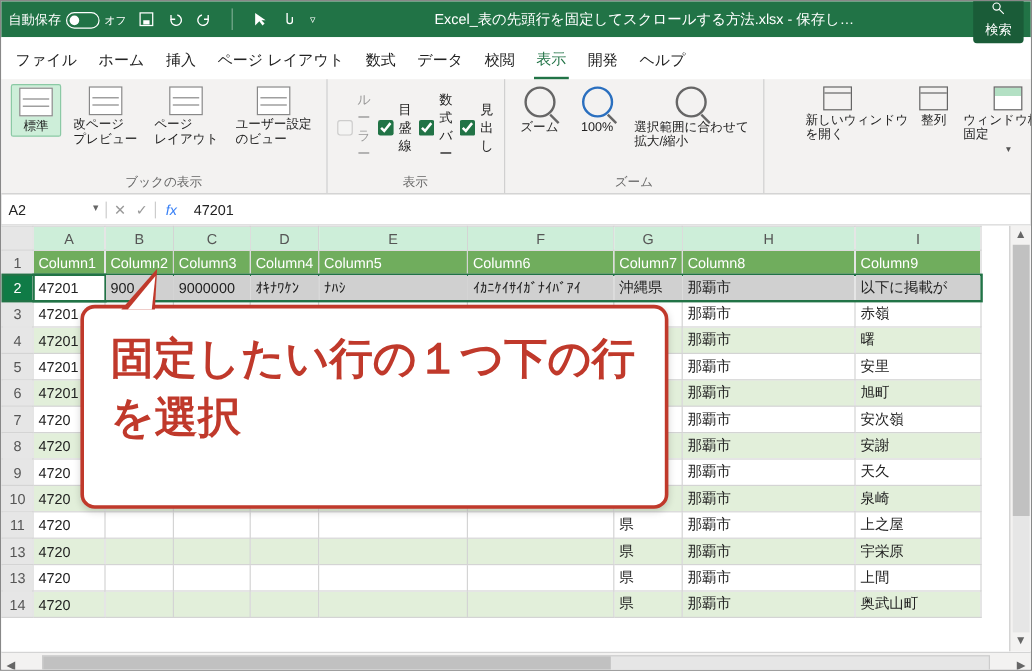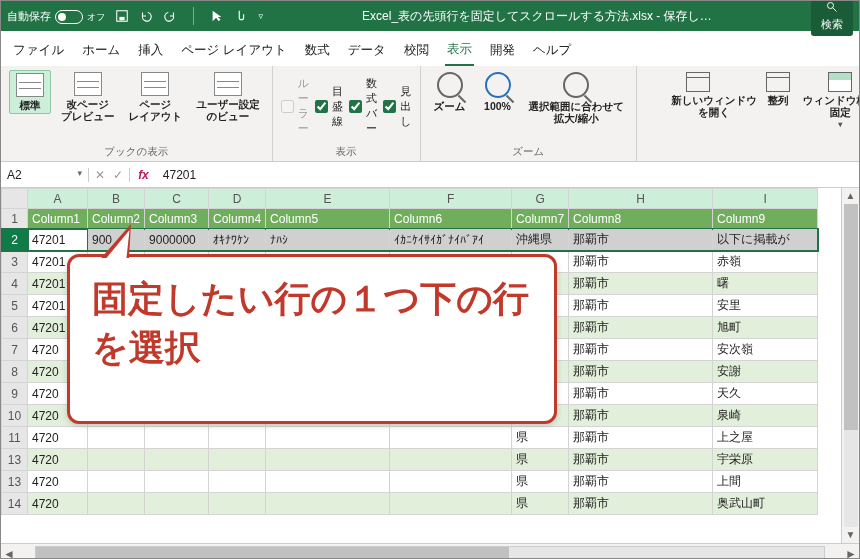--- a/index.html
+++ b/index.html
@@ -20,42 +20,42 @@
   
   .tabs { display:flex; align-items:center; padding:4px 10px 0; gap:14px; font-size:12.5px; border-bottom:0; background:#fff; }
   .tabs .tab { padding:6px 2px; cursor:pointer; }
   .tabs .tab.active { border-bottom:2px solid #217346; color:#217346; font-weight:500; }
 
   
   .ribbon { display:flex; border-bottom:1px solid #ccc; background:#f3f2f1; height:96px; }
   .group { border-right:1px solid #d0d0d0; padding:4px 8px 2px; display:flex; flex-direction:column; justify-content:space-between; }
   .group-body { display:flex; align-items:flex-start; gap:6px; flex:1; }
   .group-label { text-align:center; font-size:10.5px; color:#666; padding-top:2px; }
-  .big-btn { display:flex; flex-direction:column; align-items:center; gap:2px; padding:2px 4px; font-size:10.5px; text-align:center; line-height:1.15; min-width:42px;font-weight:bold; }
+  .big-btn { display:flex; flex-direction:column; align-items:center; gap:2px; padding:2px 4px; font-size:10.5px; line-height:1.15; min-width:42px; }
   .big-btn.sel { background:#cdeed9; border:1px solid #8bc9a5; border-radius:2px; }
   .big-btn .bic { width:28px; height:24px; border:1px solid #888; background:#fff; position:relative; }
   .big-btn .bic:before { content:""; position:absolute; left:2px; right:2px; top:8px; height:1px; background:#888; }
   .big-btn .bic:after { content:""; position:absolute; left:2px; right:2px; top:14px; height:1px; background:#888; }
   .chk-col { display:flex; flex-direction:row; gap:6px; padding-top:6px; font-size:11px; }
   .chk { display:flex; align-items:center; gap:4px; }
   .chk input { width:13px; height:13px; margin:0; accent-color:#217346; }
   .chk.dim { color:#999; }
   .zoom-ic { width:26px; height:26px; border:2px solid #666; border-radius:50%; position:relative; }
   .zoom-ic:after { content:""; position:absolute; width:10px; height:2px; background:#666; bottom:-4px; right:-6px; transform:rotate(45deg); }
   .win-ic { width:24px; height:20px; border:1px solid #666; position:relative; }
   .win-ic:before { content:""; position:absolute; left:0; right:0; top:4px; height:1px; background:#666; }
   .freeze-ic { width:24px; height:20px; border:1px solid #666; position:relative; background:linear-gradient(to bottom,#b3e0c4 40%, #fff 40%);}
   .drop-tri { font-size:8px; color:#555; }
   .small-list { display:flex; flex-direction:column; gap:4px; font-size:11px; padding-top:4px; }
 
   
   .fbar { display:flex; align-items:center; border-bottom:1px solid #ccc; height:26px; font-size:12px; }
   .namebox { width:88px; border-right:1px solid #ccc; padding:0 6px; display:flex; justify-content:space-between; }
   .fbar-btns { display:flex; align-items:center; padding:0 6px; color:#999; gap:8px; border-right:1px solid #ccc; }
-  .fx { font-style:italic; color:#be185d; padding:0 8px;font-weight:bold; }
+  .fx { font-style:italic; color:#3b82f6; padding:0 8px; }
   .fval { flex:1; padding:0 6px; }
 
   
   .sheet-wrap { position:relative; height:calc(559px - 30px - 28px - 96px - 26px - 22px - 2px); overflow:hidden; background:#fff; }
   table.sheet { border-collapse:collapse; table-layout:fixed; }
   .sheet th, .sheet td { border:1px solid #d4d4d4; padding:2px 4px; font-size:12px; white-space:nowrap; overflow:hidden; height:20px; }
   .col-hdr { background:#e6e6e6; text-align:center; font-weight:normal; color:#555; position:relative; }
   .col-hdr.sel { background:#cdeed9; }
   .row-hdr { background:#e6e6e6; text-align:center; font-weight:normal; color:#555; width:26px; }
   .row-hdr.sel-row { background:#0f7b46; color:#fff; }

